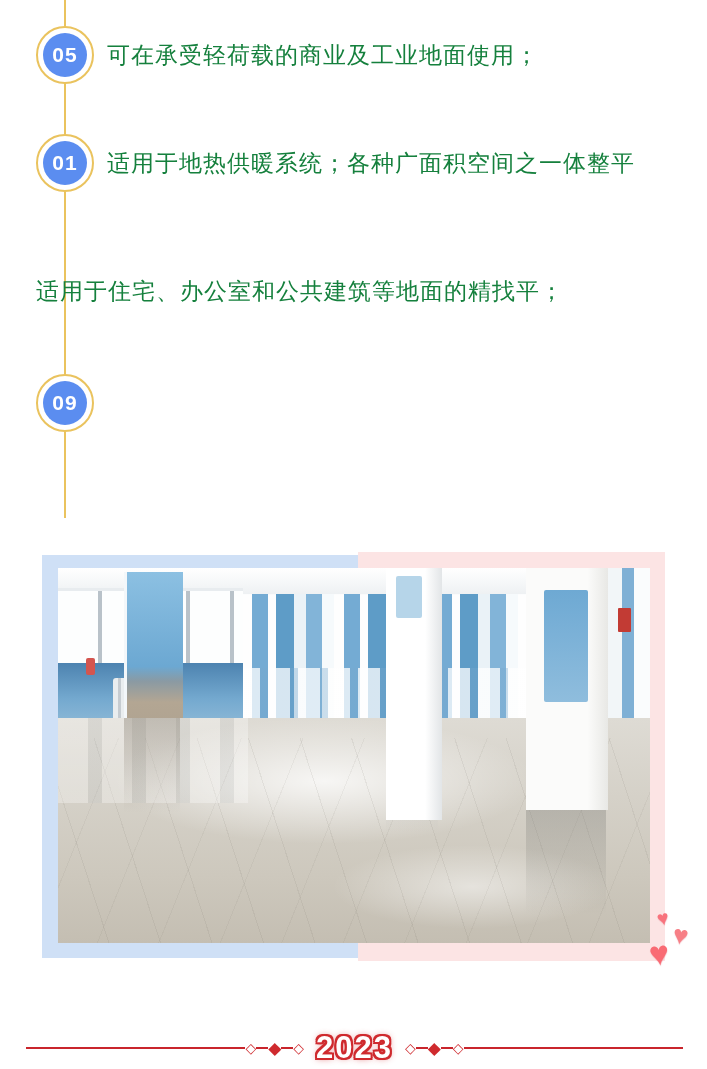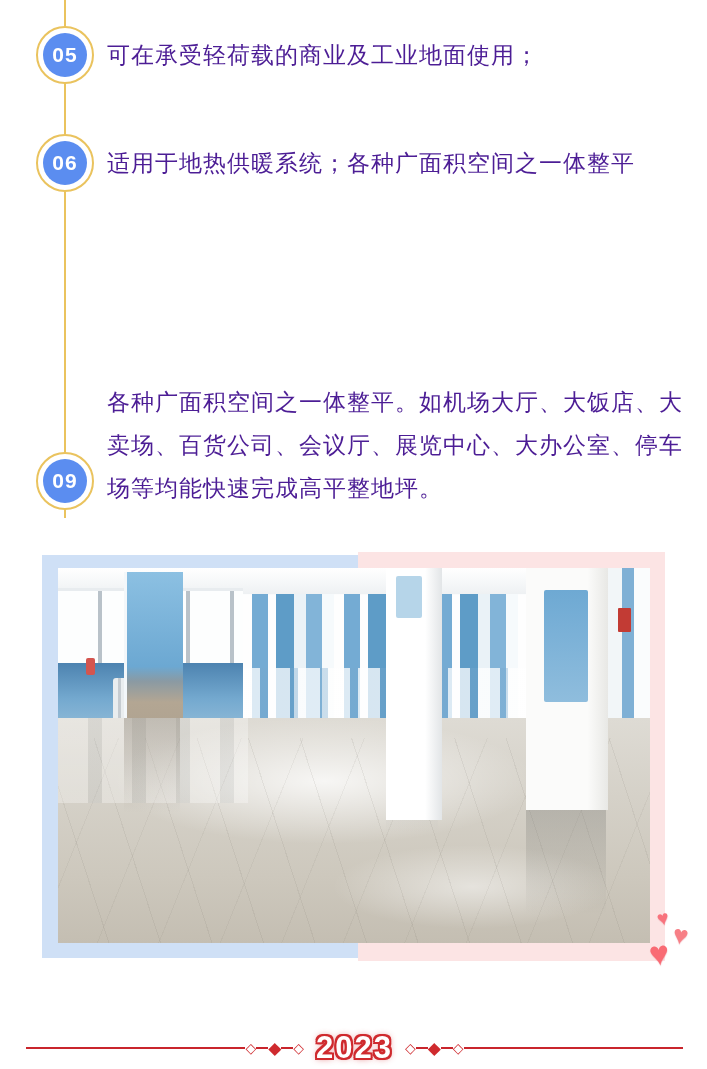--- a/index.html
+++ b/index.html
@@ -9,21 +9,21 @@
 
   
   .gold-line{position:absolute;left:64px;top:0;width:2px;height:518px;background:#eac35e;z-index:0;}
   .row{position:absolute;left:36px;right:18px;display:flex;align-items:flex-end;gap:13px;z-index:1;}
   .row-05{top:26px;}  .row-06{top:134px;}  .row-07{top:262px;}  .row-08{top:374px;}
   .badge{flex:0 0 auto;width:54px;height:54px;border:2px solid #eac35e;border-radius:50%;
          background:#fff;display:flex;align-items:center;justify-content:center;}
   .badge-inner{width:44px;height:44px;border-radius:50%;background:#5b8df0;color:#fff;
                font-weight:bold;font-size:21px;letter-spacing:1px;
                display:flex;align-items:center;justify-content:center;}
-  .item-text{font-size:23px;color:#4c1d95;line-height:58px;letter-spacing:1px;}
+  .item-text{font-size:23px;color:#15803d;line-height:58px;letter-spacing:1px;}
   .row-08 .item-text{line-height:43px;padding-top:7px;}
 
   
   .photo-frame{position:absolute;left:42px;top:555px;width:623px;height:403px;}
   .frame-blue{position:absolute;left:0;top:0;width:316px;height:100%;background:#cfe0f6;}
   .frame-pink{position:absolute;left:316px;top:-3px;right:0;height:calc(100% + 6px);background:#fce4e4;}
   .photo{position:absolute;left:16px;top:13px;width:592px;height:375px;overflow:hidden;background:#f2f4f5;}
   .photo *{position:absolute;}
   .ph-ceiling{top:0;left:0;right:0;height:26px;background:linear-gradient(180deg,#ffffff,#eef1f3);
               border-bottom:1px solid #dde2e6;}
@@ -105,33 +105,33 @@
 
   <div class="row row-05">
     <div class="badge">
       <div class="badge-inner">05</div>
     </div>
     <div class="item-text">可在承受轻荷载的商业及工业地面使用；</div>
   </div>
 
   <div class="row row-06">
     <div class="badge">
-      <div class="badge-inner">06</div>
+      <div class="badge-inner">01</div>
     </div>
     <div class="item-text">适用于地热供暖系统；各种广面积空间之一体整平</div>
   </div>
 
   <div class="row row-07">
+    <div class="item-text">适用于住宅、办公室和公共建筑等地面的精找平；</div>
   </div>
 
   <div class="row row-08">
     <div class="badge">
       <div class="badge-inner">09</div>
     </div>
-    <div class="item-text">各种广面积空间之一体整平。如机场大厅、大饭店、大卖场、百货公司、会议厅、展览中心、大办公室、停车场等均能快速完成高平整地坪。</div>
   </div>
 
   <div class="photo-frame">
     <div class="frame-blue"></div>
     <div class="frame-pink"></div>
     <div class="photo">
       <div class="ph-ceiling"></div>
       <div class="ph-wall"></div>
       <div class="ph-wall-lower"></div>
       <div class="ph-windows"></div>

